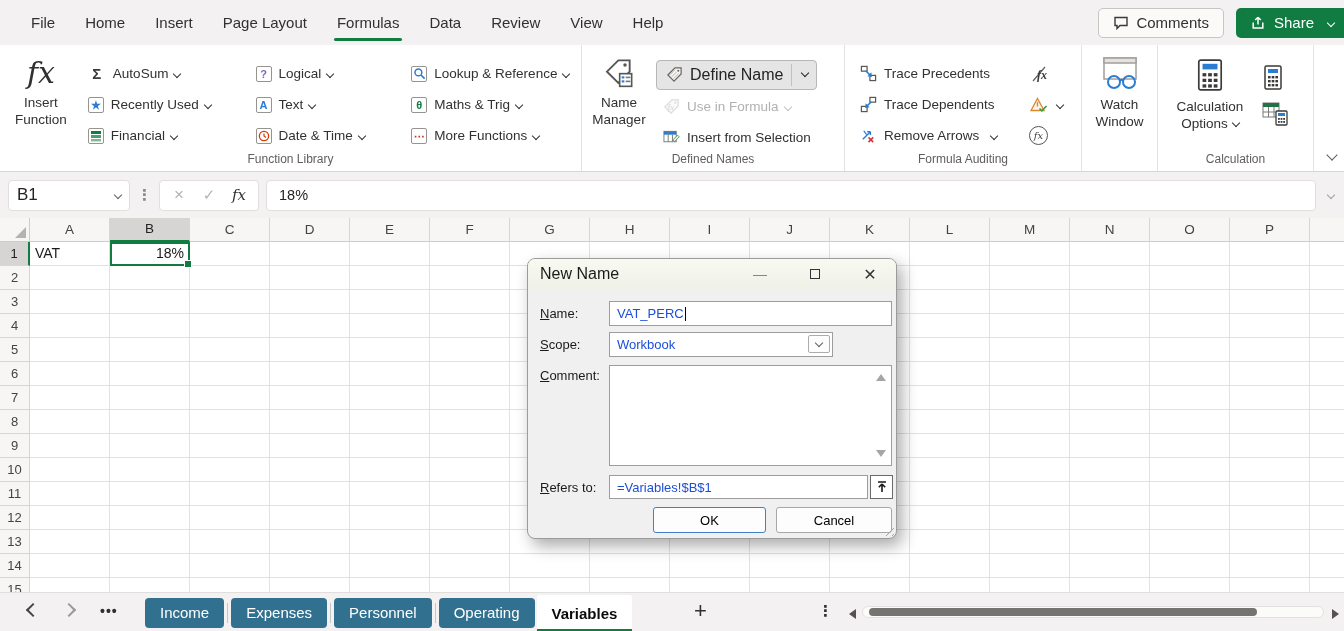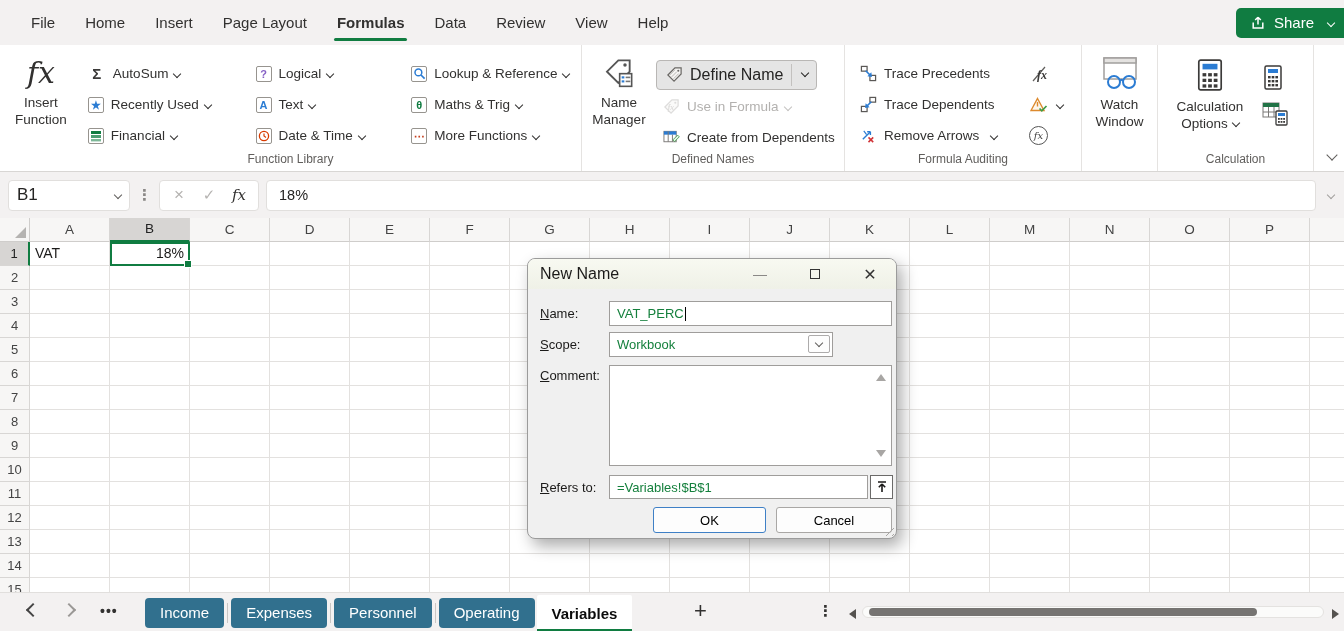--- a/index.html
+++ b/index.html
@@ -4,21 +4,21 @@
 <style>
   * { margin:0; padding:0; box-sizing:border-box; }
   html,body { width:1344px; height:631px; overflow:hidden; }
   body { font-family:"Liberation Sans","DejaVu Sans",sans-serif; color:#252423; background:#fff; }
   .app { position:relative; width:1344px; height:631px; background:#f3f1f1;padding-left:12px; }
 
   
   .menubar { position:absolute; left:0; top:0; width:1344px; height:45px; background:#f3f1f1; display:flex; align-items:center; }
   #menu-tabs { display:flex; align-items:center; padding-left:16px; height:100%; }
   .mtab { position:relative; padding:0 15px; font-size:15px; color:#323130; height:100%; display:flex; align-items:center; cursor:default; }
-  .mtab.active { font-weight:700; }
+  .mtab.active { font-weight:400; }
   .mtab.active::after { content:""; position:absolute; left:12px; right:12px; bottom:4px; height:3px; border-radius:2px; background:#107c41; }
   .menubar-right { margin-left:auto; display:flex; align-items:center; height:100%; padding-right:0; }
   .btn-comments { display:flex; align-items:center; gap:7px; border:1px solid #c8c6c4; background:#fbfaf9; border-radius:5px; height:30px; padding:0 14px; font-size:15px; color:#323130; margin-right:12px; }
   .btn-share { display:flex; align-items:center; gap:8px; background:#107c41; color:#fff; border:none; border-radius:5px 0 0 5px; height:30px; padding:0 10px 0 14px; font-size:15px; }
   .chev { display:inline-block; width:6px; height:6px; border-right:1.5px solid currentColor; border-bottom:1.5px solid currentColor; transform:rotate(45deg); margin-left:6px; vertical-align:2px; flex:none; }
 
   
   .ribbon { position:absolute; left:0; top:45px; width:1344px; height:127px; background:#fff; border-bottom:1px solid #d8d6d4; display:flex; }
   .rgroup { position:relative; height:100%; border-right:1px solid #e5e3e1; }
   .rgroup-label { position:absolute; bottom:5px; left:0; right:0; text-align:center; font-size:12px; color:#605e5c; }
@@ -87,21 +87,21 @@
   
   .dialog { position:absolute; left:527px; top:258px; width:370px; height:281px; background:#f0f0f0; border:1px solid #9b9b9b; border-radius:8px; box-shadow:5px 7px 16px rgba(0,0,0,.33); z-index:10; overflow:hidden; }
   .dlg-title { position:absolute; left:0; top:0; right:0; height:30px; background:linear-gradient(180deg,#f8f9f1,#eff1e7); display:flex; align-items:center; padding-left:12px; font-size:16px; color:#1b1a19; }
   .win-btn { position:absolute; top:0; width:40px; height:30px; display:flex; align-items:center; justify-content:center; color:#333; font-size:14px; }
   .win-min { left:212px; color:#8a8886; }
   .win-max { left:267px; }
   .win-max span { display:inline-block; width:10px; height:10px; border:1.4px solid #333; }
   .win-close { left:322px; font-size:16px; }
   .dlg-label { position:absolute; left:12px; font-size:13px; color:#1b1a19; }
   .dlg-label::first-letter { text-decoration:underline; }
-  .dlg-input { position:absolute; background:#fff; border:1px solid #9f9d9b; font-size:13px; display:flex; align-items:center; padding:0 7px; color:#15803d; }
+  .dlg-input { position:absolute; background:#fff; border:1px solid #9f9d9b; font-size:13px; display:flex; align-items:center; padding:0 7px; color:#1d4ed8; }
   .caret { display:inline-block; width:1px; height:14px; background:#000; margin-left:1px; }
   .combo-chev { position:absolute; right:2px; top:2px; width:22px; height:18px; border:1px solid #adabab; border-radius:2px; background:#fdfdfd; display:flex; align-items:center; justify-content:center; color:#605e5c; }
   .combo-chev .chev { margin:0 0 2px 0; }
   .dlg-textarea { position:absolute; left:81px; top:106px; width:283px; height:101px; background:#fff; border:1px solid #9f9d9b; }
   .ta-arrow { position:absolute; right:5px; width:0; height:0; }
   .ta-arrow.up { top:8px; border-left:5px solid transparent; border-right:5px solid transparent; border-bottom:7px solid #a8a6a4; }
   .ta-arrow.down { bottom:8px; border-left:5px solid transparent; border-right:5px solid transparent; border-top:7px solid #a8a6a4; }
   .collapse-btn { position:absolute; left:342px; top:216px; width:23px; height:24px; background:#fff; border:1px solid #6b6a69; display:flex; align-items:center; justify-content:center; }
   .dlg-btn { position:absolute; top:248px; height:26px; background:#fdfdfd; font-size:13px; display:flex; align-items:center; justify-content:center; border-radius:3px; }
   .dlg-ok { left:125px; width:113px; border:1.4px solid #3f80c6; }
@@ -119,20 +119,28 @@
         <div class="mtab">Home</div>
         <div class="mtab">Insert</div>
         <div class="mtab">Page Layout</div>
         <div class="mtab active">Formulas</div>
         <div class="mtab">Data</div>
         <div class="mtab">Review</div>
         <div class="mtab">View</div>
         <div class="mtab">Help</div>
       </div>
     <div class="menubar-right">
+      <button class="btn-comments">
+        <span class="ico" style="width:16px;height:16px;">
+          <svg width="16" height="16" viewBox="0 0 16 16">
+              <path d="M2 2.5 h12 v8 h-7 l-3 3 v-3 h-2 z" fill="none" stroke="#3b3a39" stroke-width="1.4"></path>
+            </svg>
+        </span>
+        <span>Comments</span>
+      </button>
       <button class="btn-share">
         <span class="ico" style="width:16px;height:16px;">
           <svg width="16" height="16" viewBox="0 0 16 16">
               <path d="M8 9.5 V2.2 M8 2.2 L5.2 5 M8 2.2 L10.8 5" stroke="#fff" stroke-width="1.5" fill="none"></path>
               <path d="M3.2 7.5 v5.5 h9.6 V7.5" stroke="#fff" stroke-width="1.5" fill="none"></path>
             </svg>
         </span>
         <span>Share</span>
         <span class="chev"></span>
       </button>
@@ -265,21 +273,21 @@
           <button class="sm-btn" style="height:31px;">
             <span class="ico">
               <svg width="17" height="17" viewBox="0 0 18 18">
                   <rect x="1" y="2.5" width="13" height="11" fill="#fff" stroke="#7a7876"></rect>
                   <rect x="1" y="2.5" width="13" height="3.5" fill="#2b7cd3"></rect>
                   <line x1="5.5" y1="2.5" x2="5.5" y2="13.5" stroke="#7a7876"></line>
                   <line x1="10" y1="6" x2="10" y2="13.5" stroke="#7a7876"></line>
                   <path d="M10.5 11.5 L15.5 6.5 l1.8 1.8 L12.3 13.3 Z" fill="#e6f2e9" stroke="#3f9c46" stroke-width="0.9"></path>
                 </svg>
             </span>
-            <span class="lbl">Create from Dependents</span>
+            <span class="lbl">Insert from Selection</span>
           </button>
         </div>
       </div>
       <div class="rgroup-label">Defined Names</div>
     </div>
 
     <div class="rgroup" style="width:237px;">
       <div class="rgroup-content" style="padding-left:8px;">
         <div class="btn-col" style="width:172px;padding-top:6px;">
           <button class="sm-btn">

